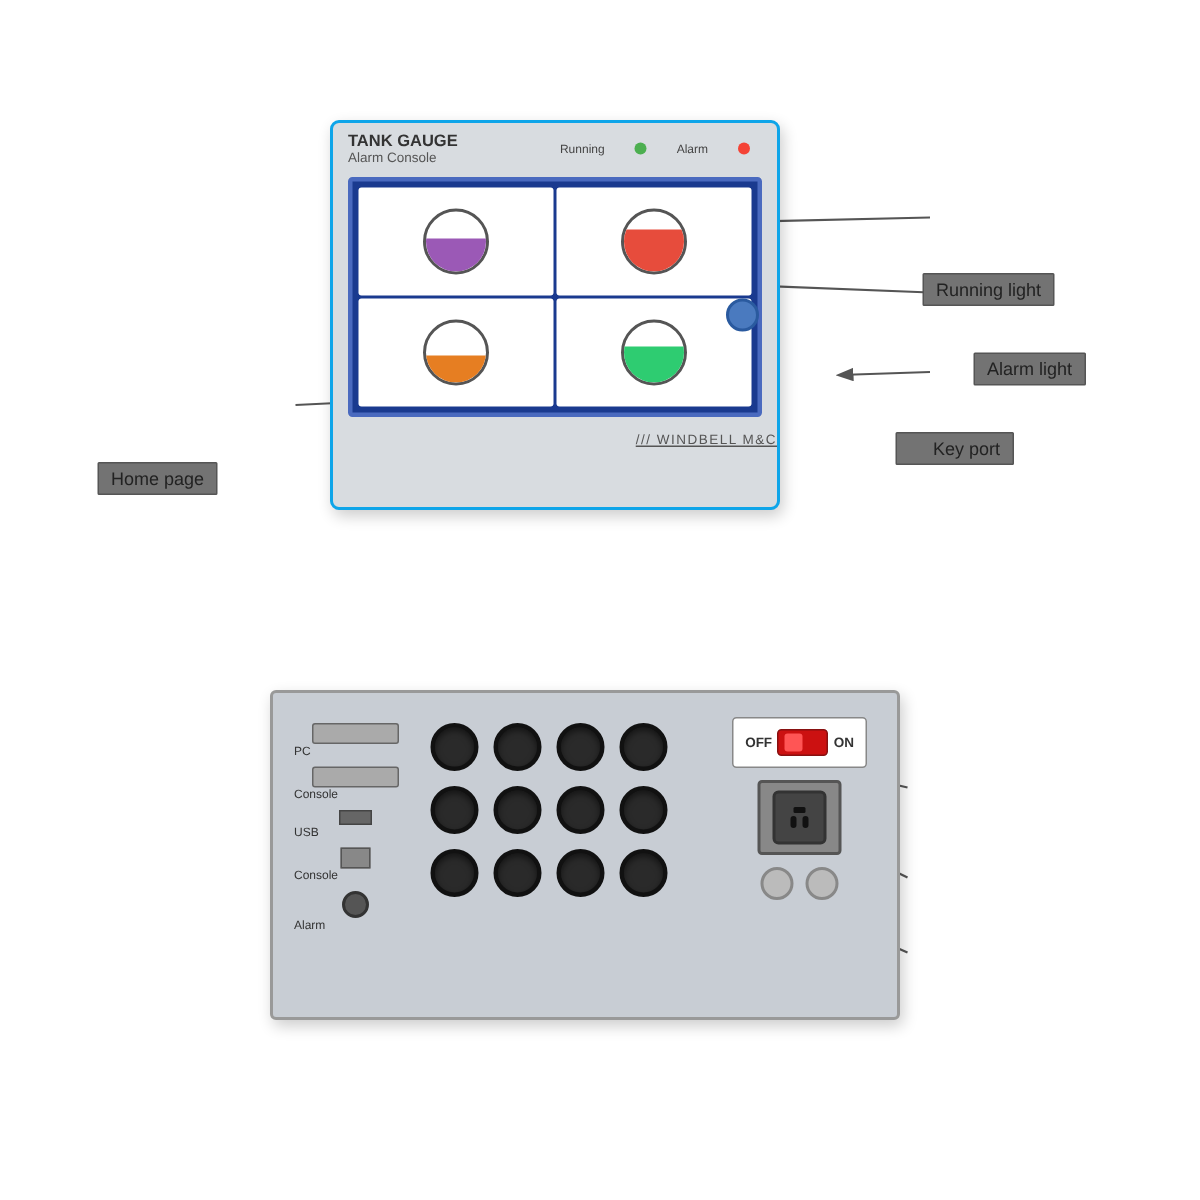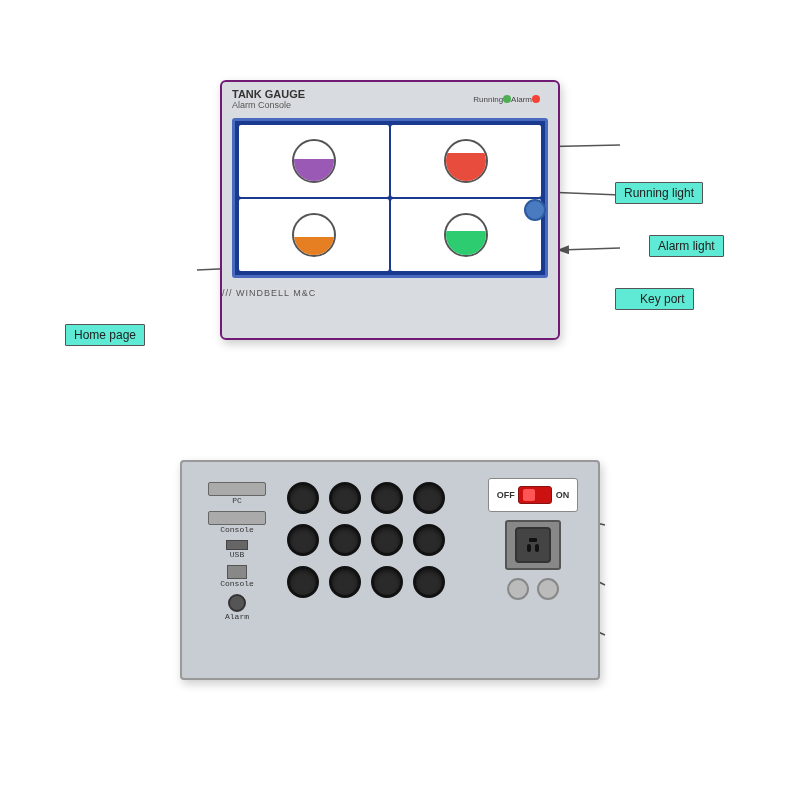--- a/index.html
+++ b/index.html
@@ -17,40 +17,40 @@
     .top-section {
       position: absolute;
       top: 60px;
       left: 0; right: 0;
       height: 340px;
     }
     .device-front {
       position: absolute;
       left: 220px;
       top: 20px;
-      width: 340px;
+      width: 300px;
       height: 260px;
       background: #d8dce0;
-      border: 2px solid #701a75;
+      border: 2px solid #0ea5e9;
       border-radius: 6px;
       box-shadow: 2px 4px 10px rgba(0,0,0,0.2);
     }
     .device-front-header {
       padding: 6px 10px 2px;
       font-size: 10px;
       color: #333;
       display: flex;
       align-items: center;
       justify-content: space-between;
     }
     .device-title { font-weight: bold; font-size: 11px; }
     .device-subtitle { font-size: 9px; color: #555; }
     .indicator-row {
       display: flex;
-      gap: 0;
+      gap: 20px;
       align-items: center;
       padding: 0 8px;
     }
     .indicator-label { font-size: 8px; color: #444; }
     .indicator-dot {
       width: 8px; height: 8px;
       border-radius: 50%;
       display: inline-block;
     }
     .dot-green { background: #4caf50; }
@@ -128,22 +128,20 @@
       width: 90px;
       height: 200px;
       display: flex;
       flex-direction: column;
       gap: 6px;
       padding: 6px 4px;
     }
     .port-label-small {
       font-size: 8px;
       color: #333;
-      text-align: center;
-      font-family: Liberation Mono, monospace;
     }
     .port-db9 {
       width: 58px;
       height: 14px;
       background: #aaa;
       border: 1px solid #666;
       border-radius: 2px;
       margin: 0 auto;
       position: relative;
     }
@@ -256,21 +254,21 @@
       border-radius: 50%;
       background: #bbb;
       border: 2px solid #888;
     }
 
     
     .label-box {
       position: absolute;
       border: 1.5px solid #555;
       padding: 3px 8px;
-      background: #5eead4;
+      background: #737373;
       font-size: 12px;
       color: #222;
       white-space: nowrap;
       border-radius: 1px;
     }
     
     .arrows-svg {
       position: absolute;
       top: 0; left: 0;
       width: 800px;
@@ -348,28 +346,28 @@
         <div class="tank-circle">
           <div class="tank-fill fill-orange"></div>
         </div>
       </div>
       <div class="tank-cell">
         <div class="tank-circle">
           <div class="tank-fill fill-green"></div>
         </div>
       </div>
     </div>
-    <div style="text-align:left; padding:4px 0; font-size:9px; color:#555; letter-spacing:1px;">/// WINDBELL M&amp;C</div>
+    <div style="text-align:right; padding:4px 0; font-size:9px; color:#555; letter-spacing:1px;text-decoration:underline;">/// WINDBELL M&amp;C</div>
     <div class="key-port"></div>
   </div>
 
   <div class="label-box" style="left:615px; top:122px;">Running light</div>
   <div class="label-box" style="left:615px; top:175px;margin-left:34px;">Alarm light</div>
-  <div class="label-box" style="left:615px; top:228px;padding-left:24px;">Key port</div>
-  <div class="label-box" style="left:65px; top:264px;">Home page</div>
+  <div class="label-box" style="left:597px; top:228px;padding-left:24px;">Key port</div>
+  <div class="label-box" style="left:65px; top:248px;">Home page</div>
 
 </div>
 
 <div class="bottom-section">
 
   <div class="device-back">
 
     <div class="port-strip">
       <div style="margin-top:4px">
         <div class="port-db9"></div>

